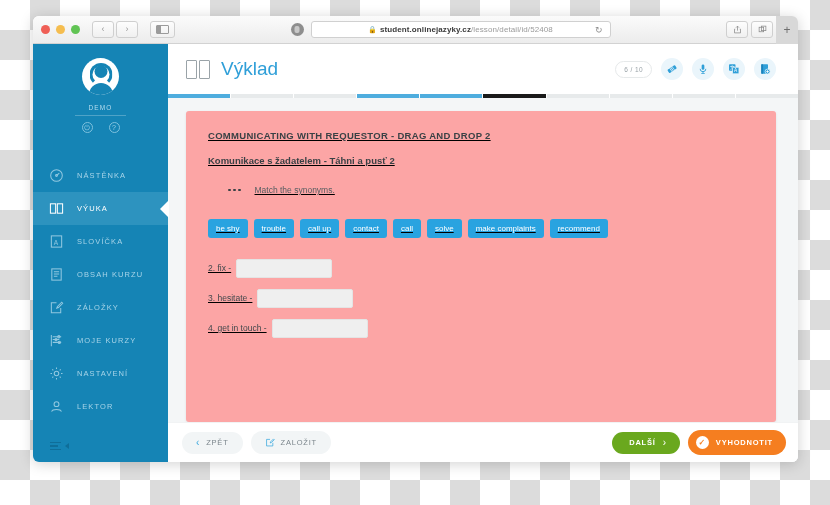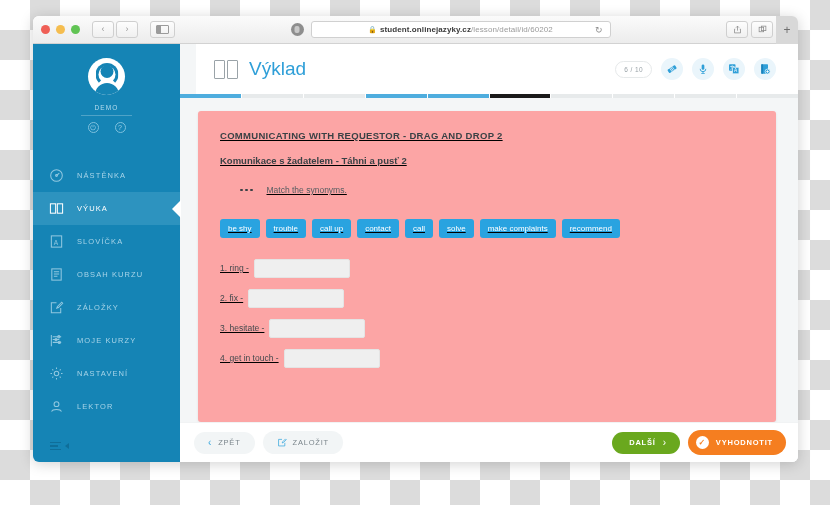--- a/index.html
+++ b/index.html
@@ -118,21 +118,21 @@
   .page {
     flex: 1;
     display: flex;
     background: #f4f6f7;
     overflow: hidden;
     position: relative;
   }
 
   
   .sidebar {
-    width: 147px;
+    width: 135px;
     background: #1584b5;
     flex: none;
     display: flex;
     flex-direction: column;
     position: relative;
     z-index: 3;
   }
   .brand { padding: 14px 0 0; text-align: center; }
   .avatar {
     width: 37px; height: 37px; border-radius: 50%;
@@ -225,21 +225,20 @@
   .main {
     flex: 1; display: flex; flex-direction: column;
     background: #f4f6f7; position: relative; overflow: hidden;
   }
 
   .topbar {
     height: 50px; background: #ffffff;
     display: flex; align-items: center;
     padding: 0 22px 0 18px;
     flex: none;
-    margin-left: 16px;
   }
   .topbar-left { display: flex; align-items: center; gap: 11px; }
   .book-ico { width: 24px; height: 19px; position: relative; }
   .book-ico .half {
     position:absolute; top:0; width: 11px; height: 19px;
     border: 1.3px solid #9aa3a8; border-radius: 1px;
   }
   .book-ico .half.l { left: 0; }
   .book-ico .half.r { right: 0; }
   .page-title {
@@ -383,21 +382,21 @@
     <div class="nav-group">
       <div class="chrome-btn wide">
         <span class="sidebar-toggle-box"></span>
       </div>
     </div>
 
     <div class="addr-wrap">
       <span class="shield-ico"></span>
       <div class="addr-bar">
         <span class="addr-text">
-          <span class="lock-ico">🔒</span><b>student.onlinejazyky.cz</b><span>/lesson/detail/id/60202</span>
+          <span class="lock-ico">🔒</span><b>student.onlinejazyky.cz</b><span>/lesson/detail/id/52408</span>
         </span>
         <span class="reload-ico">↻</span>
       </div>
     </div>
 
     <div class="right-chrome">
       <div class="chrome-btn">
         <svg viewBox="0 0 12 12" width="9" height="9" fill="none" stroke="#8a8a8a" stroke-width="1">
           <path d="M6 1.5 L6 7.5 M4 3.5 L6 1.5 L8 3.5"></path>
           <path d="M3 5.5 L2 5.5 L2 10.5 L10 10.5 L10 5.5 L9 5.5"></path>
@@ -611,24 +610,20 @@
             <span class="tag">trouble</span>
             <span class="tag">call up</span>
             <span class="tag">contact</span>
             <span class="tag">call</span>
             <span class="tag">solve</span>
             <span class="tag">make complaints</span>
             <span class="tag">recommend</span>
           </div>
 
           <div class="answers">
-            <div class="answer-row">
-              <span class="answer-label">1. ring -</span>
-              <span class="dropzone"></span>
-            </div>
             <div class="answer-row">
               <span class="answer-label">2. fix -</span>
               <span class="dropzone"></span>
             </div>
             <div class="answer-row">
               <span class="answer-label">3. hesitate -</span>
               <span class="dropzone"></span>
             </div>
             <div class="answer-row">
               <span class="answer-label">4. get in touch -</span>

